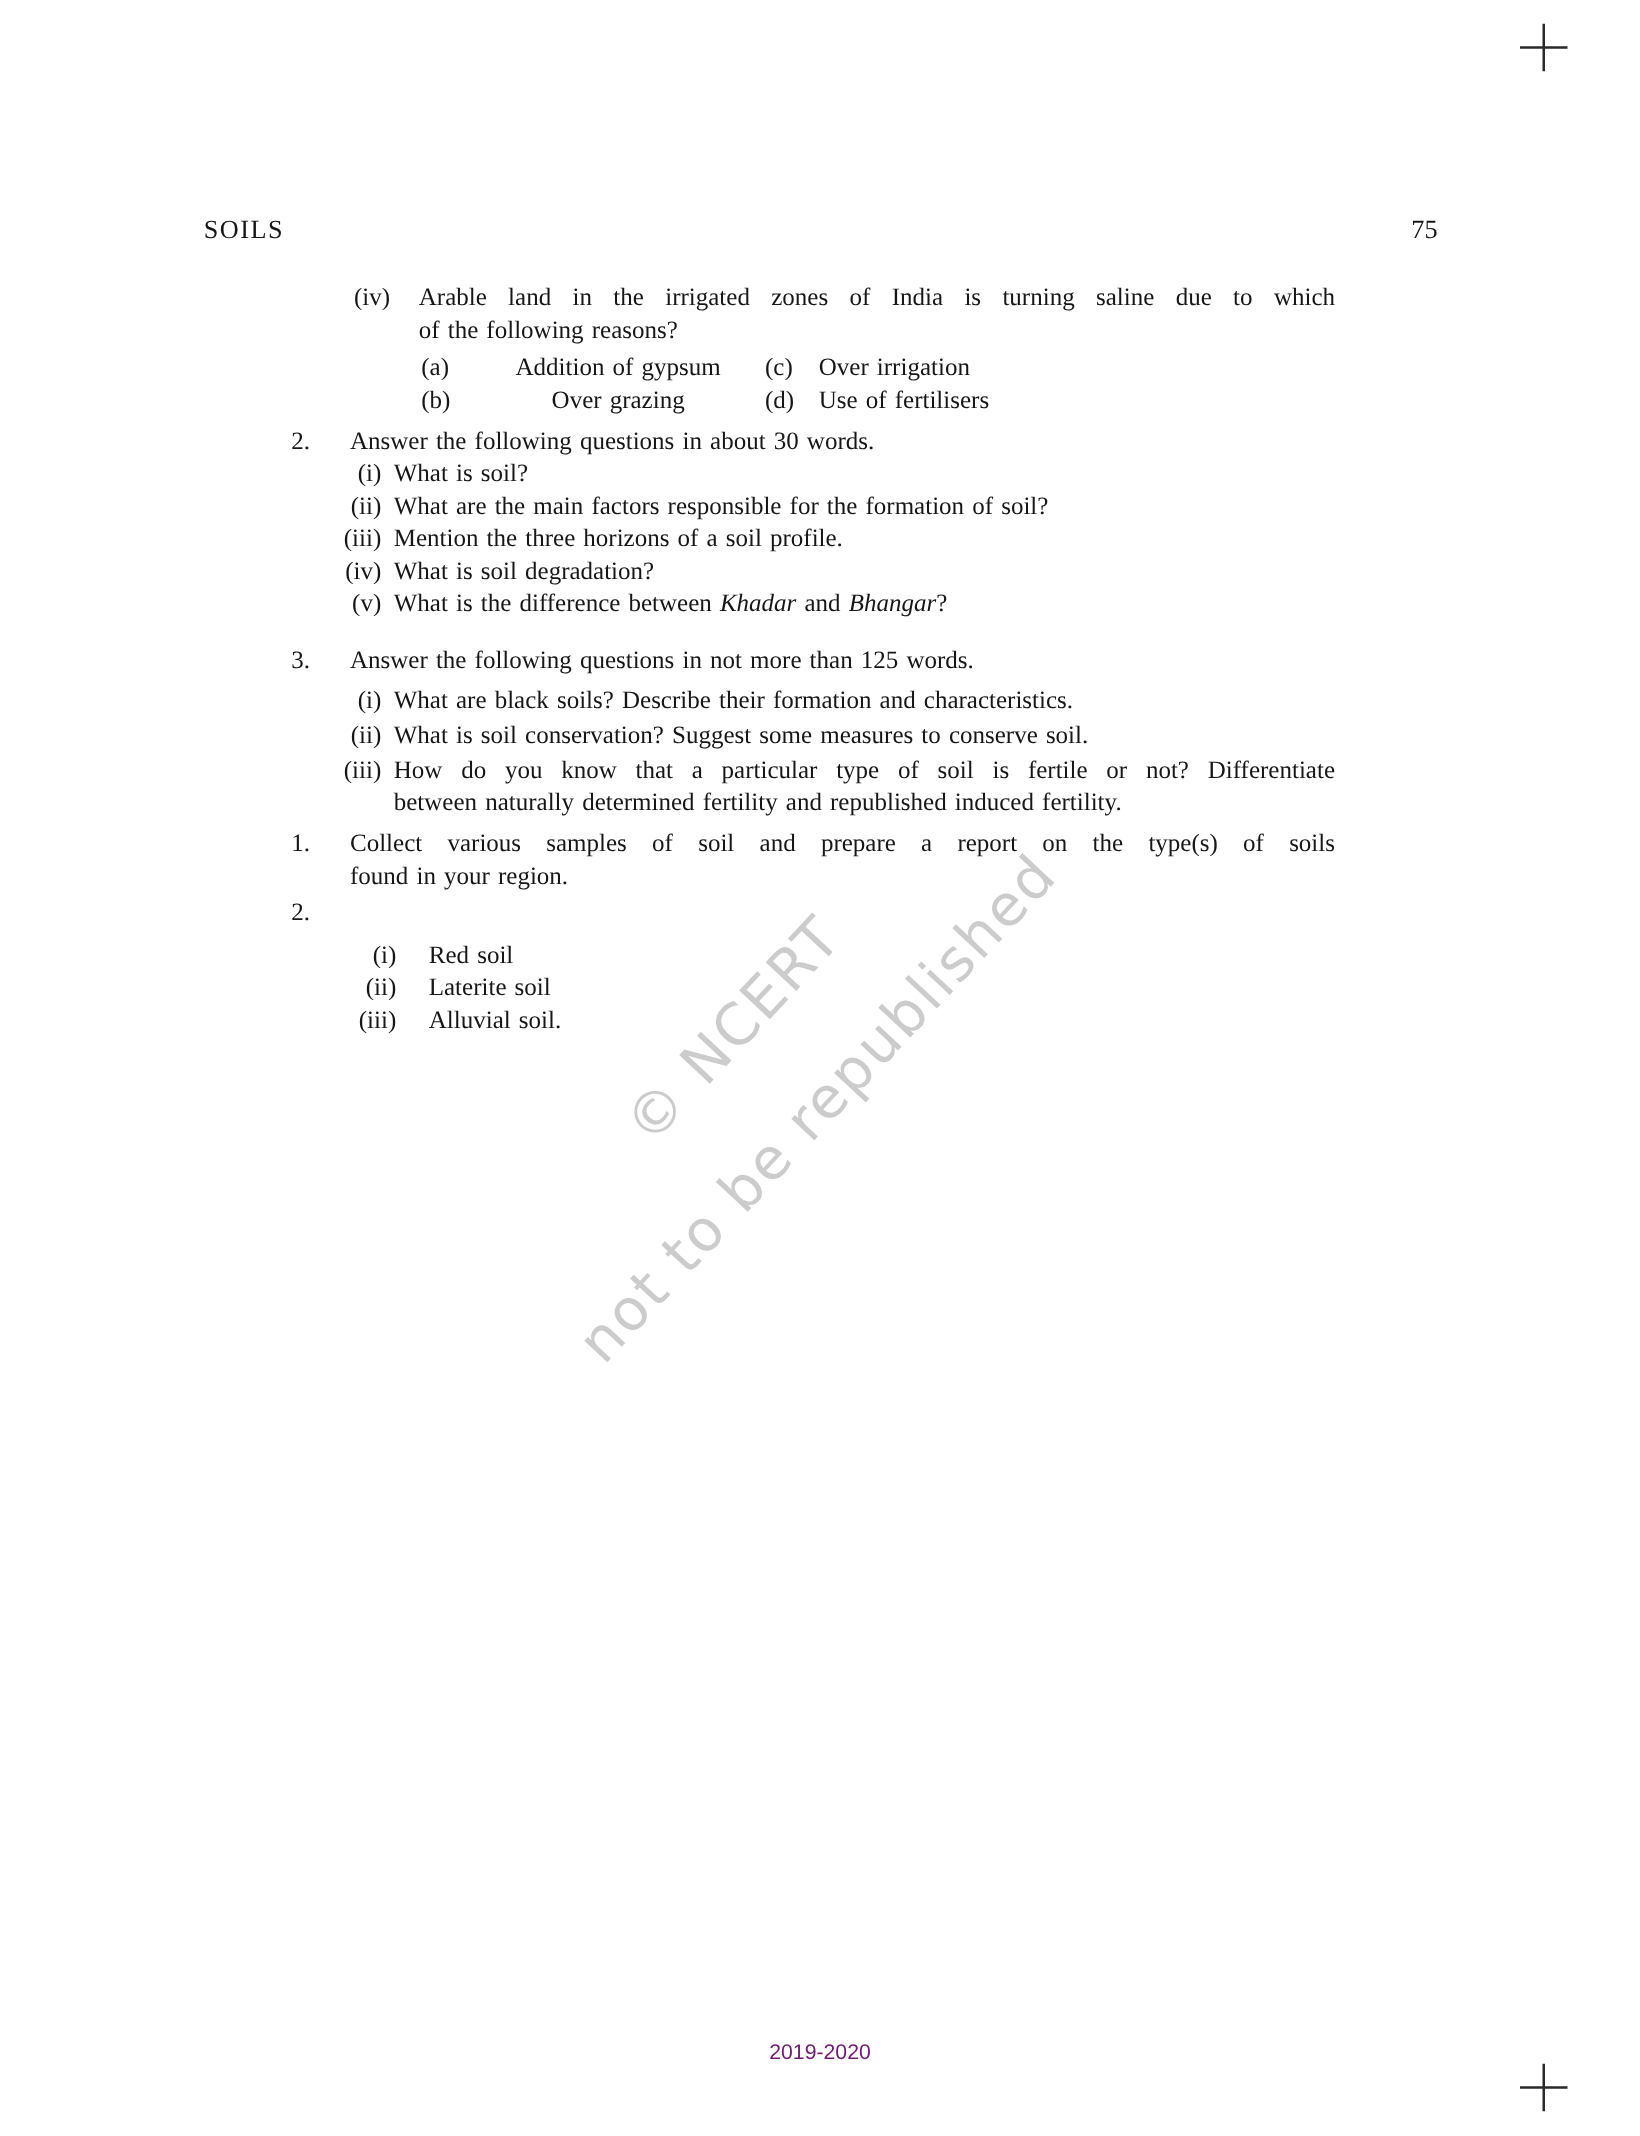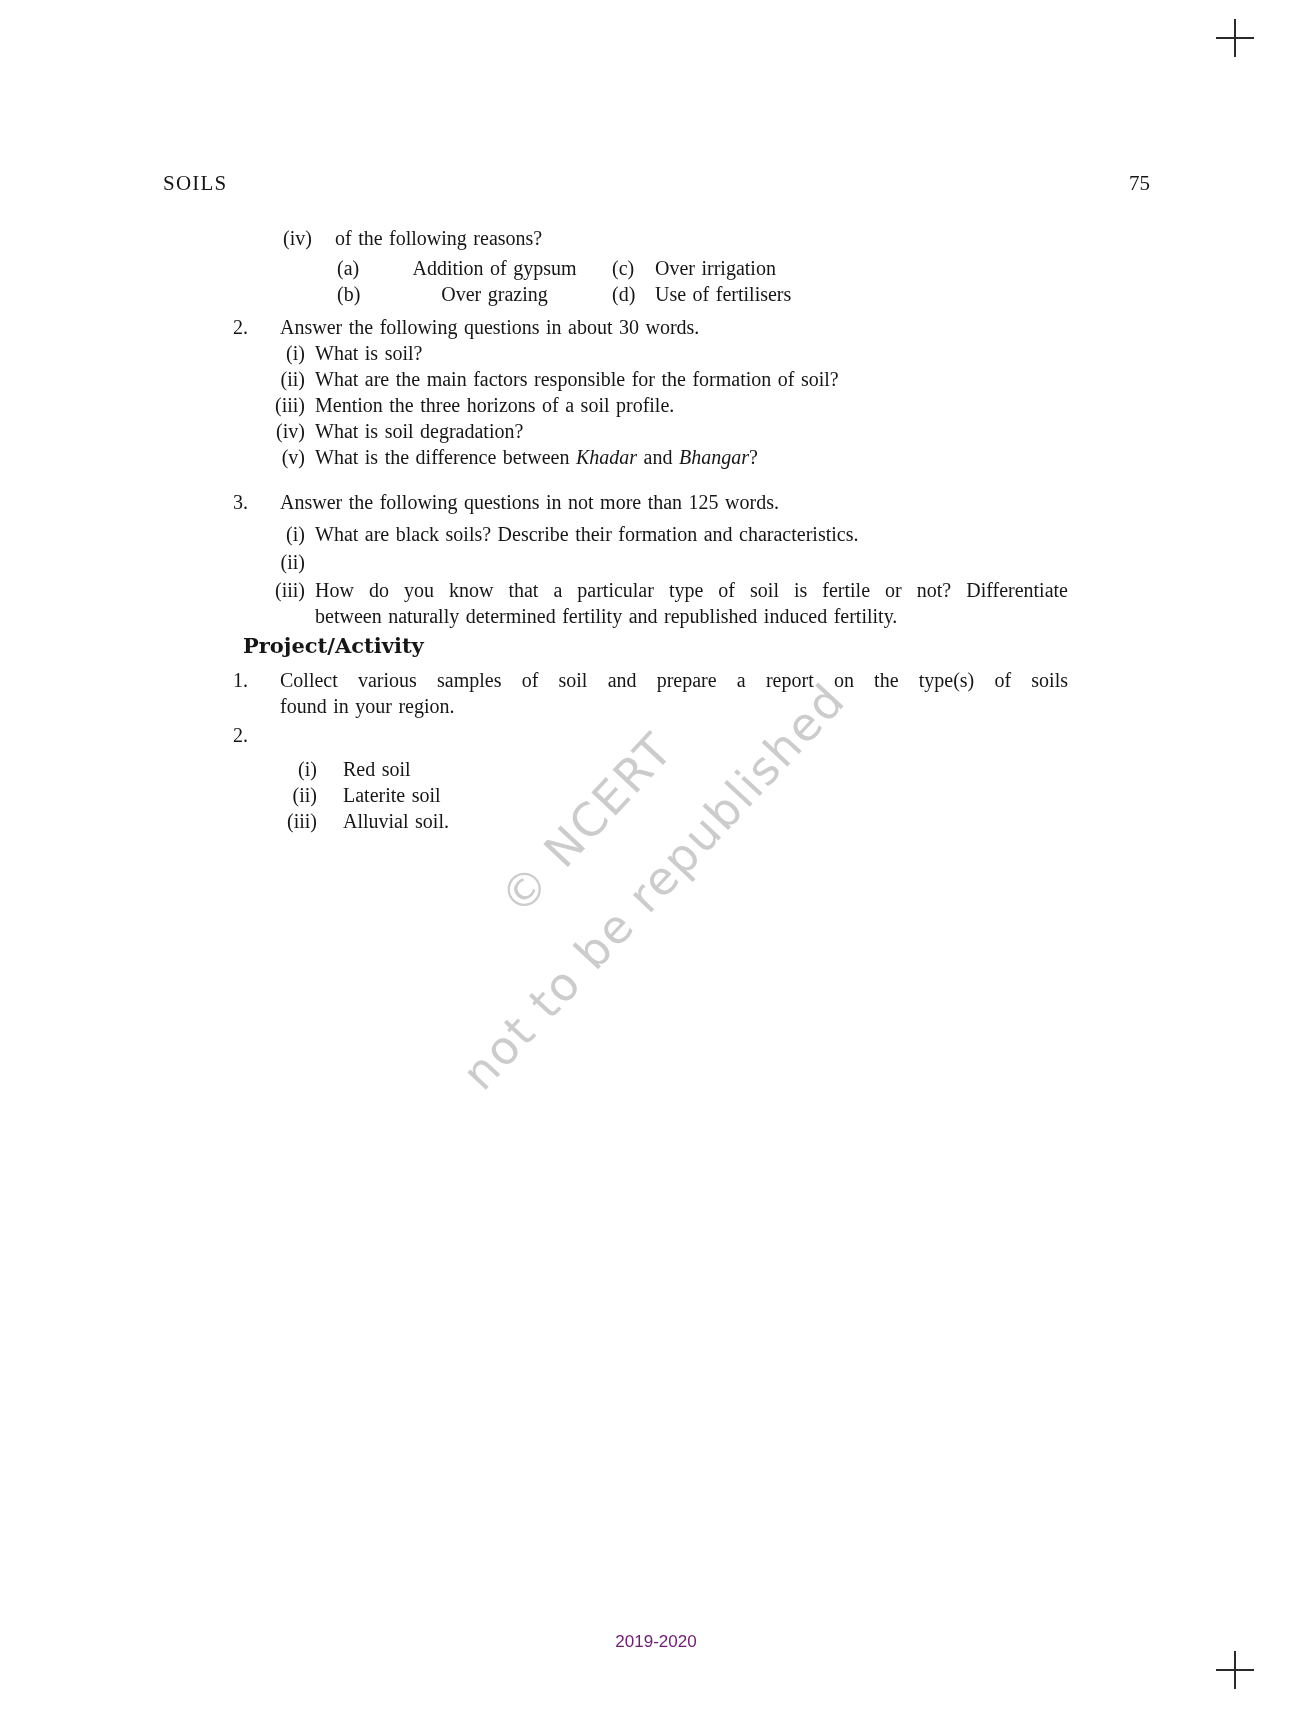--- a/index.html
+++ b/index.html
@@ -67,20 +67,21 @@
 <div class="hdr">
   <span class="title">SOILS</span>
   <span>75</span>
 </div>
 
 <div class="content">
 
   <div class="row">
     <div class="lbl-iv">(iv)</div>
     <div class="body-iv">
+      <div class="just">Arable land in the irrigated zones of India is turning saline due to which</div>
       <div>of the following reasons?</div>
     </div>
   </div>
 
   <div class="opts">
     <div class="optrow">
       <span class="olbl">(a)</span>
       <span class="otxt1">Addition of gypsum</span>
       <span class="olbl2">(c)</span>
       <span>Over irrigation</span>
@@ -121,30 +122,30 @@
   <div class="qhead q3head">
     <div class="qnum">3.</div>
     <div>Answer the following questions in not more than 125 words.</div>
   </div>
   <div class="item q3i q3first">
     <div class="ilbl">(i)</div>
     <div class="itxt">What are black soils? Describe their formation and characteristics.</div>
   </div>
   <div class="item q3i">
     <div class="ilbl">(ii)</div>
+    <div class="itxt">What is soil conservation? Suggest some measures to conserve soil.</div>
   </div>
   <div class="item q3i">
     <div class="ilbl">(iii)</div>
     <div class="itxt-wide">
       <div class="just">How do you know that a particular type of soil is fertile or not? Differentiate</div>
       <div>between naturally determined fertility and republished induced fertility.</div>
     </div>
   </div>
 
-  <div class="pheading">Project/Activity</div>
 
   <div class="prow p1">
     <div class="pnum">1.</div>
     <div class="pbody">
       <div class="just">Collect various samples of soil and prepare a report on the type(s) of soils</div>
       <div>found in your region.</div>
     </div>
   </div>
 
   <div class="prow p2">

